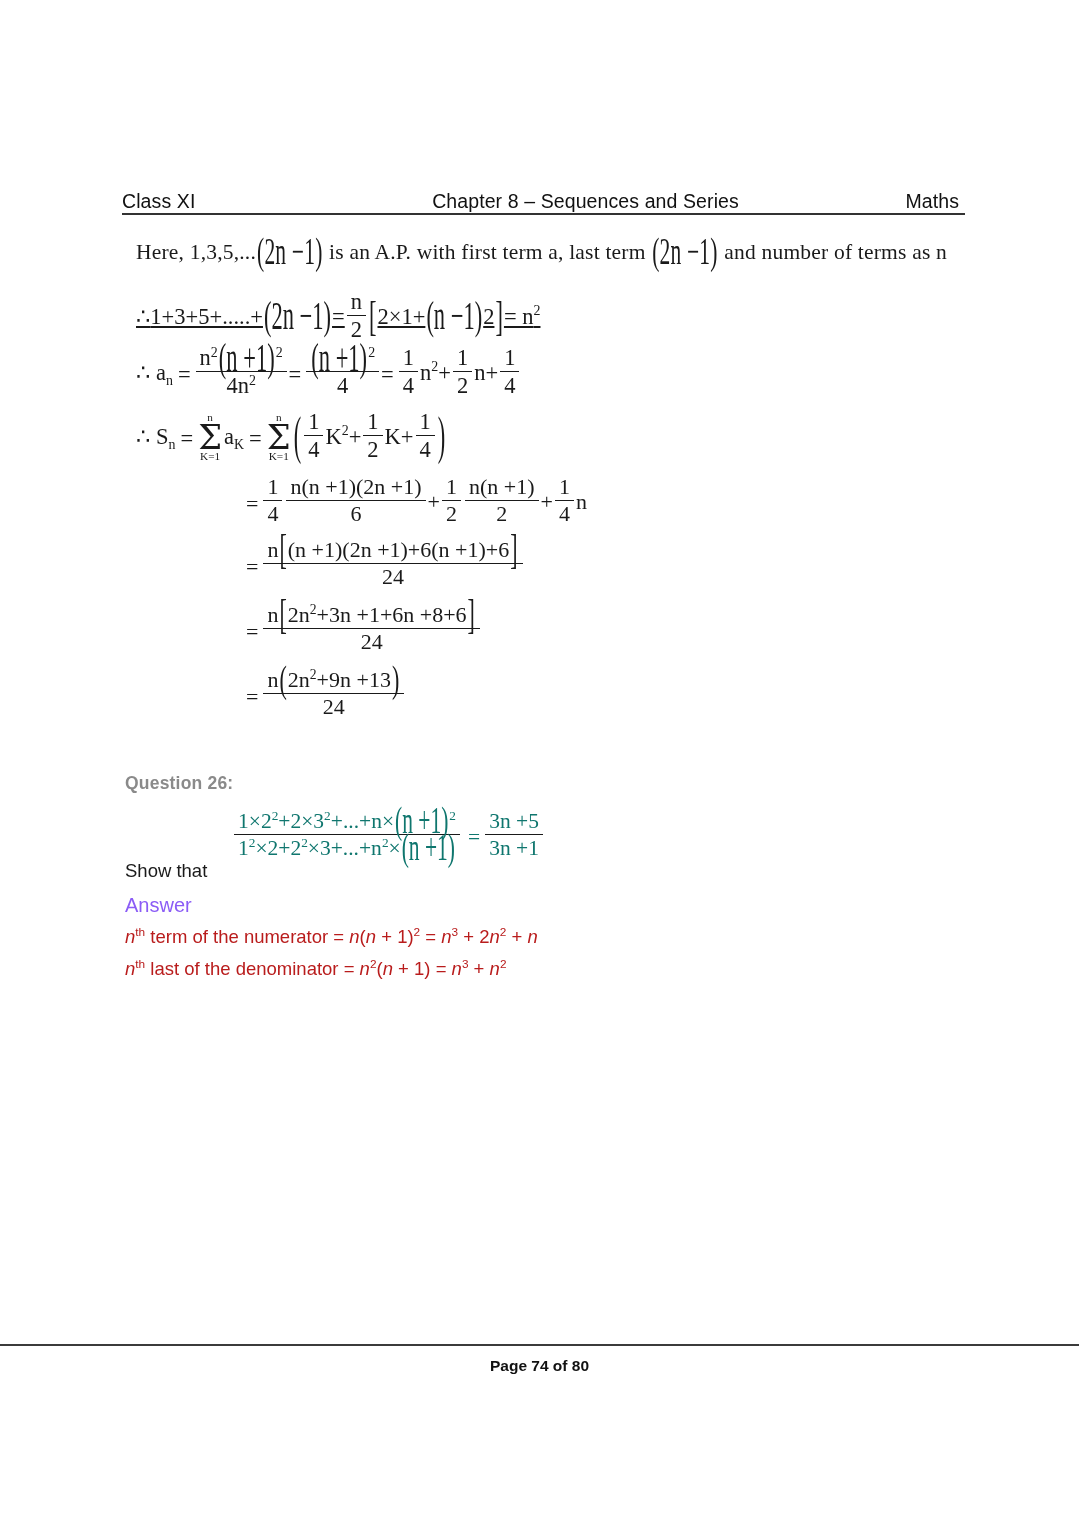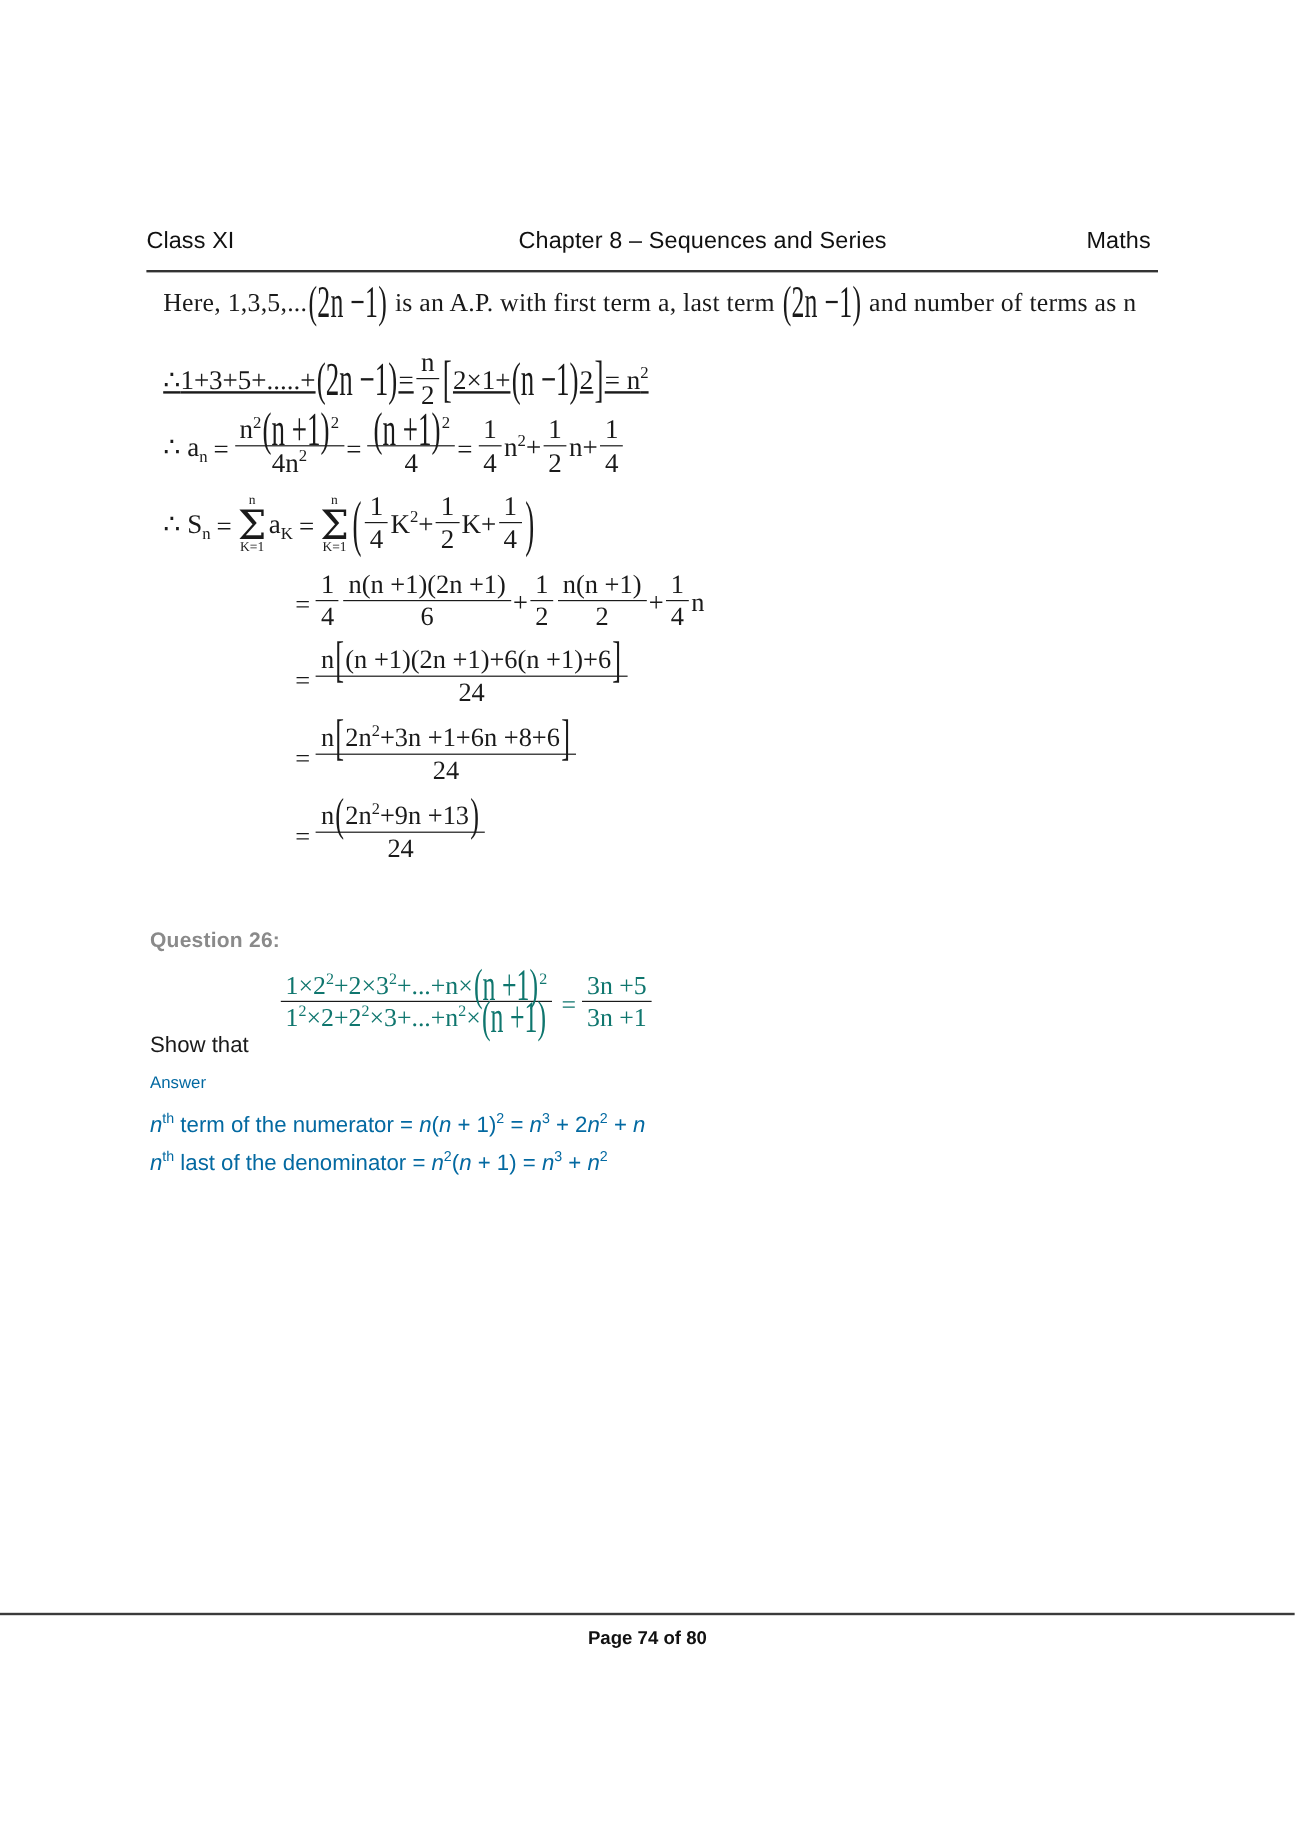--- a/index.html
+++ b/index.html
@@ -16,21 +16,21 @@
     overflow: hidden;
   }
 
   
   .page-header {
     position: absolute;
     left: 122px;
     top: 190px;
     width: 843px;
     border-bottom: 2.2px solid #333333;
-    padding-bottom: 12px;
+    padding-bottom: 0;
     display: flex;
     align-items: baseline;
     font-family: "Liberation Sans", sans-serif;
     font-size: 19.5px;
     color: #111111;
     letter-spacing: 0.1px;
   }
   .hdr-left   { width: 255px; text-align: left; }
   .hdr-center { flex: 1; text-align: center; }
   .hdr-right  { width: 165px; text-align: right; padding-right: 6px; }
@@ -143,29 +143,29 @@
     font-family: "Liberation Serif", "DejaVu Serif", serif;
     font-size: 21.5px;
     color: #0f766e;
     white-space: nowrap;
   }
   .answer-word {
     position: absolute;
     left: 125px;
     top: 894px;
     font-family: "Liberation Sans", sans-serif;
-    font-size: 14px;
-    color: #0369a1;
+    font-size: 20px;
+    color: #8b5cf6;
   }
   .ans-line {
     position: absolute;
     left: 125px;
     font-family: "Liberation Sans", sans-serif;
     font-size: 18.5px;
-    color: #0369a1;
+    color: #b91c1c;
     white-space: nowrap;
   }
   .ans-line.l1 { top: 926px; }
   .ans-line.l2 { top: 958px; }
   .ans-line i { font-style: italic; }
   .ans-line sup { font-size: 0.64em; vertical-align: super; line-height: 0; }
 
   
   .footer-rule {
     position: absolute;

